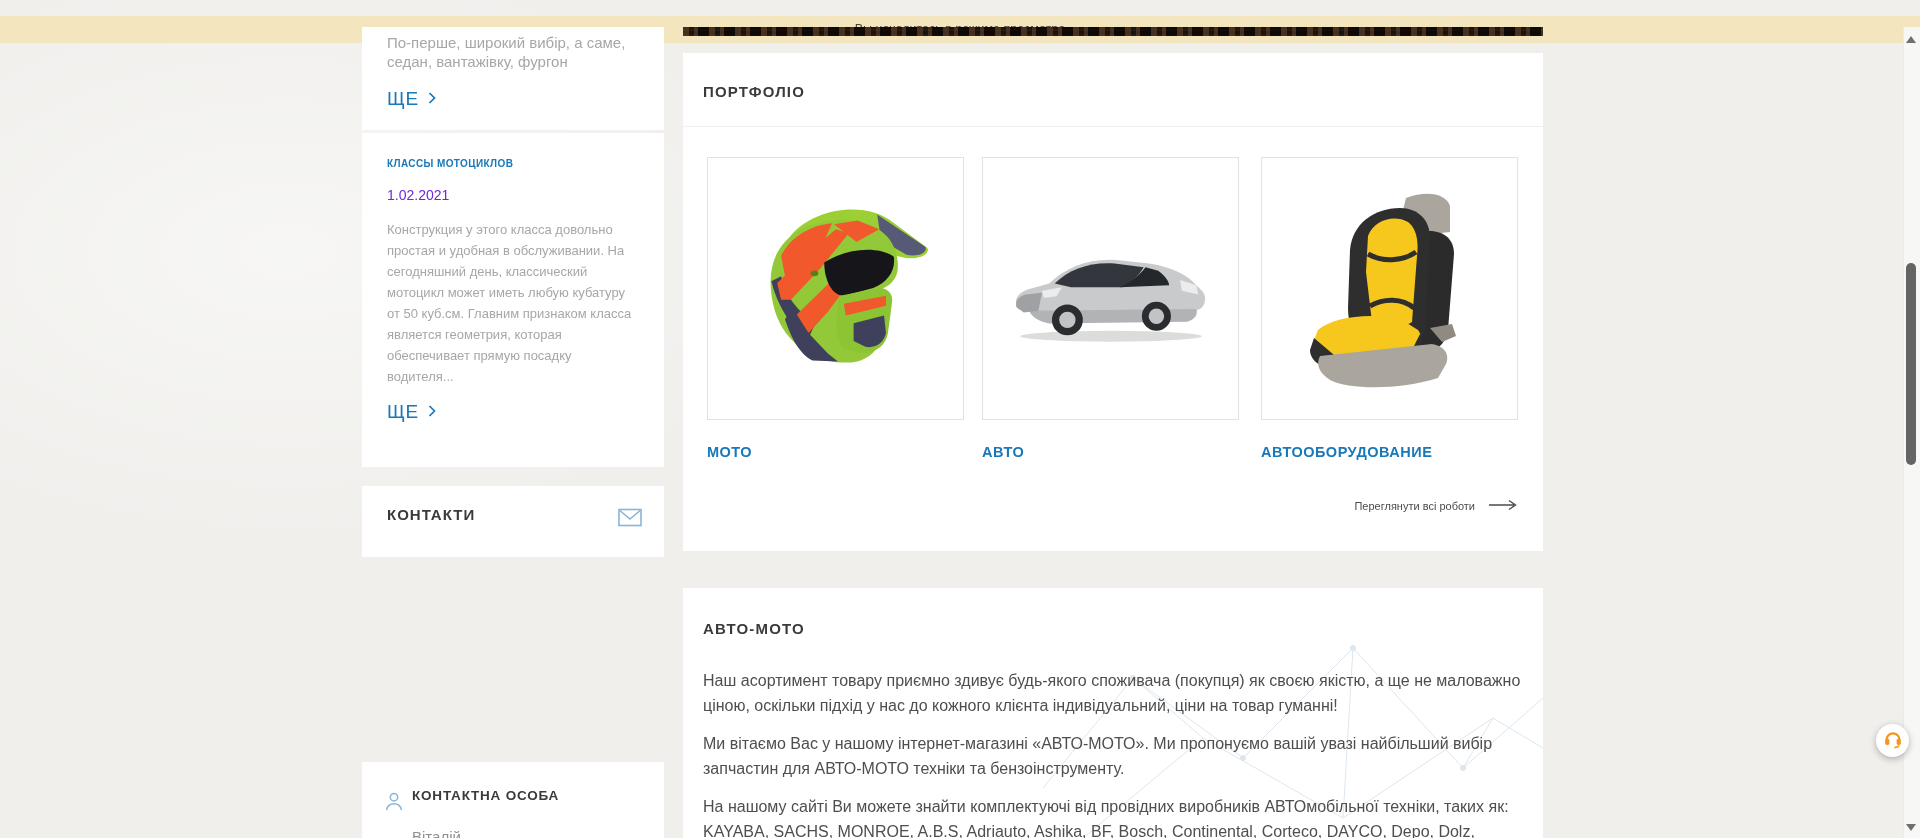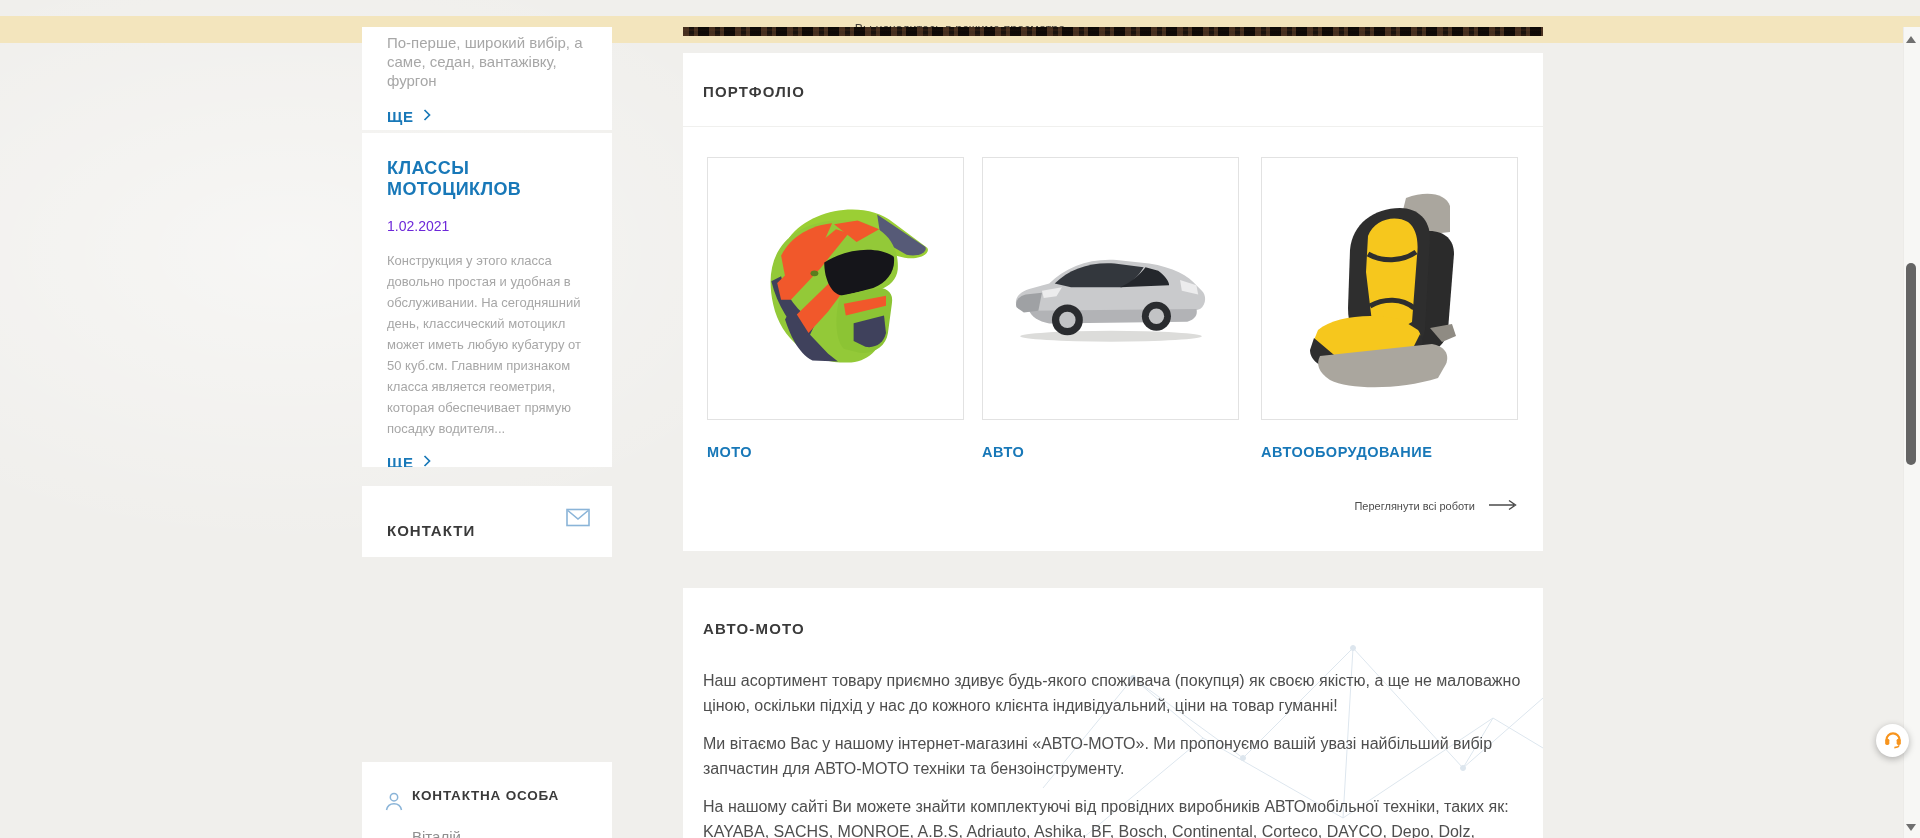--- a/index.html
+++ b/index.html
@@ -26,31 +26,31 @@
   .photo-strip {
     position:absolute; left:683px; top:27px; width:860px; height:9px;
     background-color:#1a130e;
     background-image:
       repeating-linear-gradient(90deg, rgba(105,70,45,.55) 0 6px, rgba(0,0,0,0) 6px 11px,
         rgba(140,95,60,.35) 11px 15px, rgba(8,4,2,.65) 15px 26px),
       repeating-linear-gradient(0deg, rgba(60,35,20,.4) 0 2px, rgba(0,0,0,0) 2px 5px);
   }
 
   
-  .sb { position:absolute; left:362px; width:250px; background:#fff; overflow:hidden; }
+  .sb { position:absolute; left:362px; width:302px; background:#fff; overflow:hidden; }
   #sb1 { top:27px;  height:103px; padding:6px 25px 0; }
   #sb2 { top:133px; height:334px; padding:25px 25px 0; }
-  #sb3 { top:486px; height:71px;  padding:36px 25px 0; }
+  #sb3 { top:486px; height:71px;  padding:20px 25px 0; }
   #sb4 { top:561px; height:191px; }
   #sb5 { top:762px; height:76px; }
 
   .sb-gray-text { color:#a7a7a7; font-size:15px; line-height:19px; }
   .more-link { display:inline-flex; align-items:center; gap:9px; cursor:pointer; margin-top:17px; }
-  .more-link .more-txt { color:#1878b8; font-weight:bold; font-size:15px; letter-spacing:.6px; }
-  .article-title { color:#1878b8; font-weight:bold; font-size:18px; letter-spacing:.4px; cursor:pointer; }
+  .more-link .more-txt { color:#1878b8; font-weight:normal; font-size:19px; letter-spacing:.6px; }
+  .article-title { color:#1878b8; font-weight:bold; font-size:10px; letter-spacing:.4px; cursor:pointer; }
   .article-date { color:#6d28d9; font-size:14px; margin-top:18px; }
   .article-excerpt { color:#a7a7a7; font-size:13px; line-height:21px; margin-top:16px; }
 
   .dark-heading { color:#3a3a3a; font-weight:bold; font-size:15px; letter-spacing:1px; }
   .sub-heading  { color:#3a3a3a; font-weight:bold; font-size:13.5px; letter-spacing:.8px; }
 
   .envelope-wrap { position:absolute; right:22px; top:22px; }
   .phone-item { position:absolute; left:50px; color:#4f4f4f; font-size:15px; cursor:pointer; }
   .contact-name { position:absolute; left:50px; top:66px; color:#8f8f8f; font-size:15px; }
 

